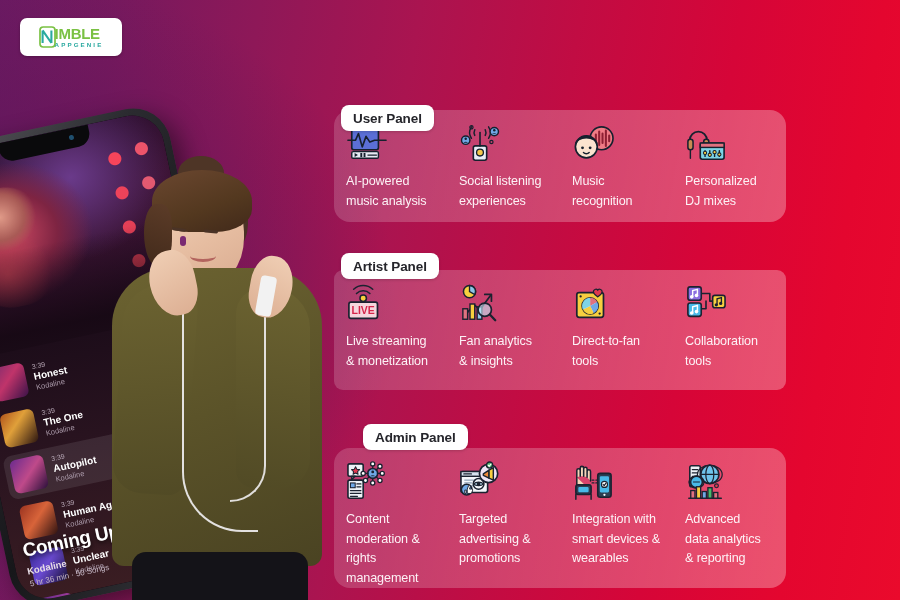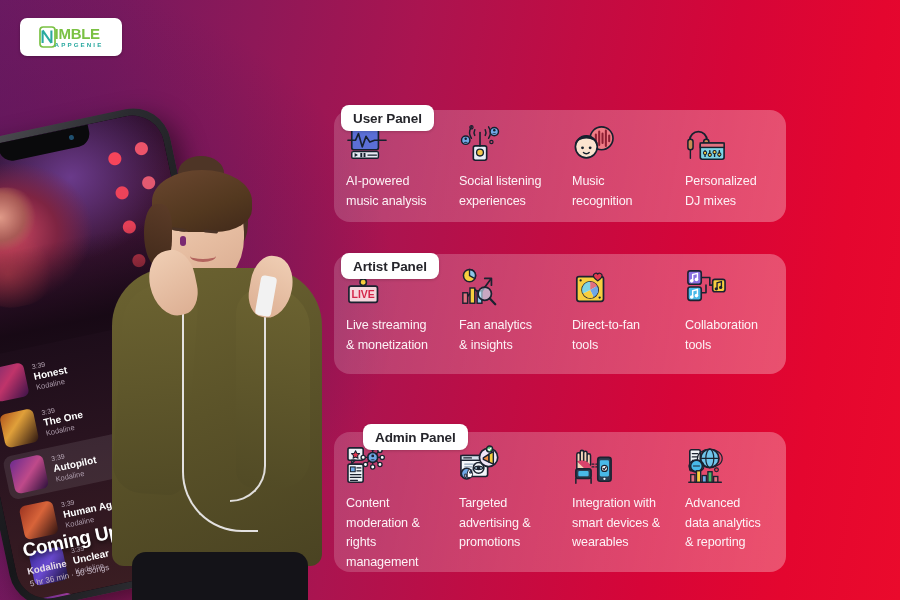--- a/index.html
+++ b/index.html
@@ -217,22 +217,22 @@
 
   
   .panel {
     position: absolute;
     left: 322px; width: 452px;
     border-radius: 16px;
     background: linear-gradient(100deg, rgba(255,255,255,.17) 0%, rgba(255,255,255,.30) 100%);
     margin-left: 12px;
   }
   #panel-user   { top: 110px;  height: 112px; }
-  #panel-artist { top: 254px;  height: 120px; }
-  #panel-admin  { top: 432px;  height: 140px; }
+  #panel-artist { top: 270px;  height: 120px; border-radius: 9px; }
+  #panel-admin  { top: 448px;  height: 140px; }
 
   .pill {
     position: absolute;
     left: 341px;
     height: 26px;
     padding: 0 12px;
     display: flex; align-items: center;
     background: #ffffff;
     border-radius: 8px;
     color: #25252b;

